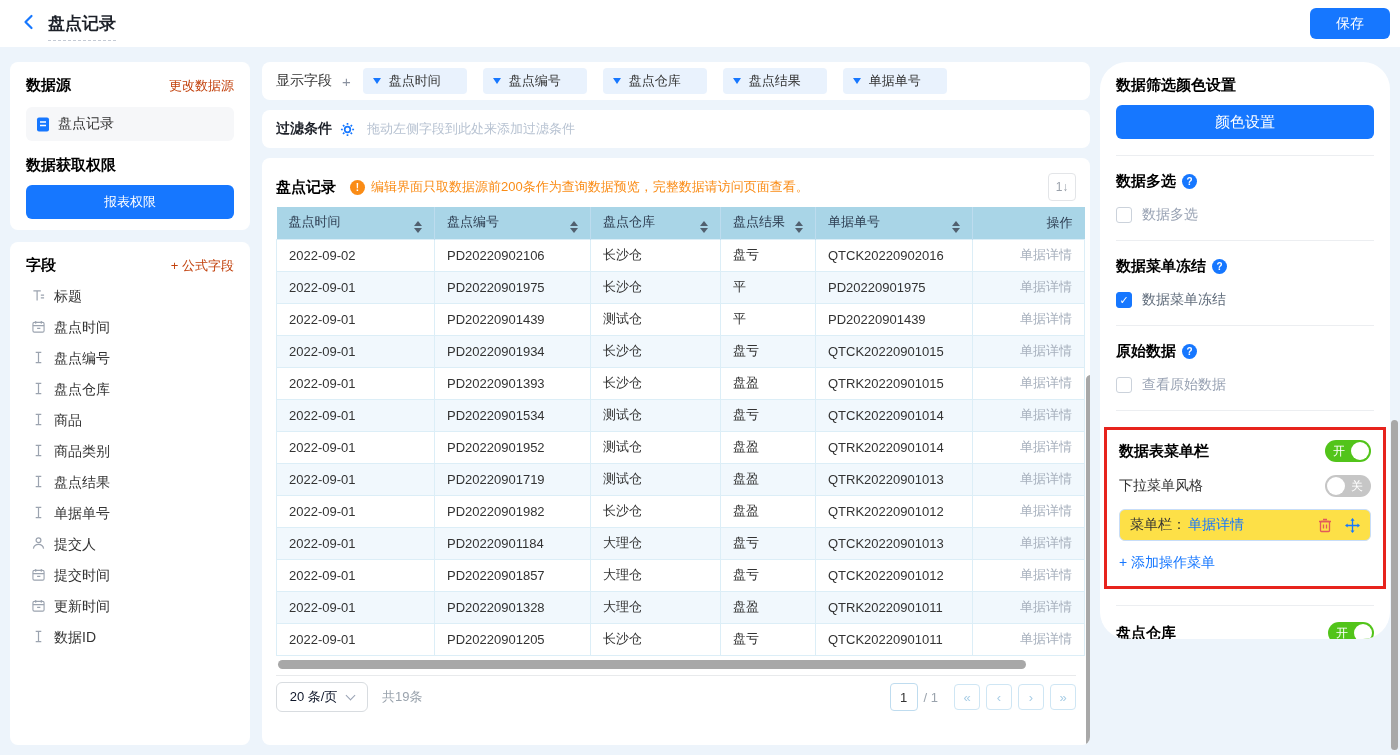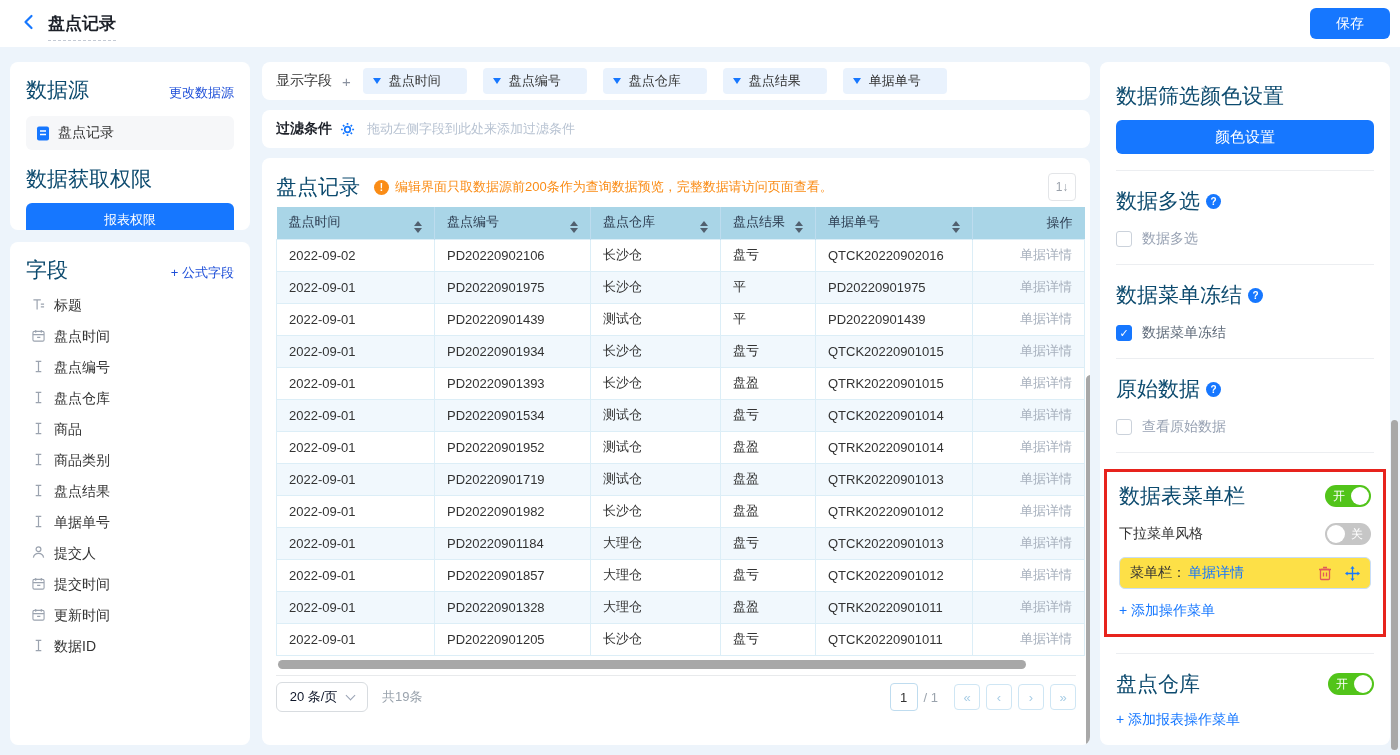--- a/index.html
+++ b/index.html
@@ -1,22 +1,22 @@
 <!DOCTYPE html>
 <html><head>
 <meta charset="utf-8">
 <style>
   * { margin:0; padding:0; box-sizing:border-box; }
   html,body { width:1400px; height:755px; overflow:hidden; background:#EDF4FB;
     font-family:"Liberation Sans","DejaVu Sans",sans-serif; color:#333; }
   .card { position:absolute; background:#fff; border-radius:8px; overflow:hidden; }
   .flex { display:flex; align-items:center; }
   .spacer { flex:1; }
-  .blue-link { color:#1d4ed8; font-size:13px; cursor:pointer;margin-top:6px; }
-  .bold-title { font-size:21px; font-weight:normal; color:#0c4a6e; }
+  .blue-link { color:#c2410c; font-size:13px; cursor:pointer; }
+  .bold-title { font-size:15px; font-weight:bold; color:#000000; }
   .primary-btn { background:#1677FF; color:#fff; border:none; border-radius:6px;
     font-size:14px; font-family:inherit; cursor:pointer; }
 
   
   #topbar { position:absolute; top:0; left:0; width:1400px; height:47px; background:#fff; }
   #back-btn { position:absolute; left:20px; top:13px; width:20px; height:20px; cursor:pointer; }
   #page-title { position:absolute; left:48px; top:12px; font-size:17px; font-weight:bold;
     color:#1D2129; border-bottom:1px dashed #C4CAD4; padding-bottom:5px; }
   #save-btn { position:absolute; right:10px; top:8px; width:80px; height:31px; }
 
@@ -84,21 +84,21 @@
     transform:rotate(45deg); margin-top:-3px; }
   #total-count { margin-left:14px; color:#9AA3AD; font-size:13px; }
   #page-box { width:28px; height:28px; border:1px solid #BFDCEF; border-radius:4px;
     display:flex; align-items:center; justify-content:center; font-size:13px; color:#333; background:#fff; }
   #page-of { color:#9AA3AD; font-size:13px; margin:0 10px 0 6px; }
   .nav-btn { width:26px; height:26px; background:#fff; border:1px solid #CFE6F4; border-radius:4px;
     color:#A9CEE6; font-size:13px; display:flex; align-items:center; justify-content:center;
     margin-left:6px; cursor:pointer; }
 
   
-  #card-right { left:1100px; top:62px; width:290px; height:683px; padding:20px 16px; }
+  #card-right { left:1100px; top:62px; width:290px; height:577px; padding:14px 16px;border-radius:27px; }
   .divider { border-bottom:1px solid #ECEEF1; margin:16px 0; }
   #color-btn { margin-top:10px; width:100%; height:34px; font-size:15px; }
   .check-row { margin-top:15px; gap:10px; font-size:14px; color:#98A2B3; cursor:pointer; }
   .checkbox { width:16px; height:16px; border:1px solid #CBD2DB; border-radius:3px;
     background:#fff; flex:none; }
   .checkbox.checked { background:#1677FF; border-color:#1677FF; color:#fff; display:flex;
     align-items:center; justify-content:center; font-size:11px; }
   .toggle { position:relative; width:46px; height:22px; border-radius:11px; flex:none;
     font-size:12px; color:#fff; cursor:pointer; }
   .toggle .knob { position:absolute; top:2px; width:18px; height:18px; border-radius:50%; background:#fff; }

